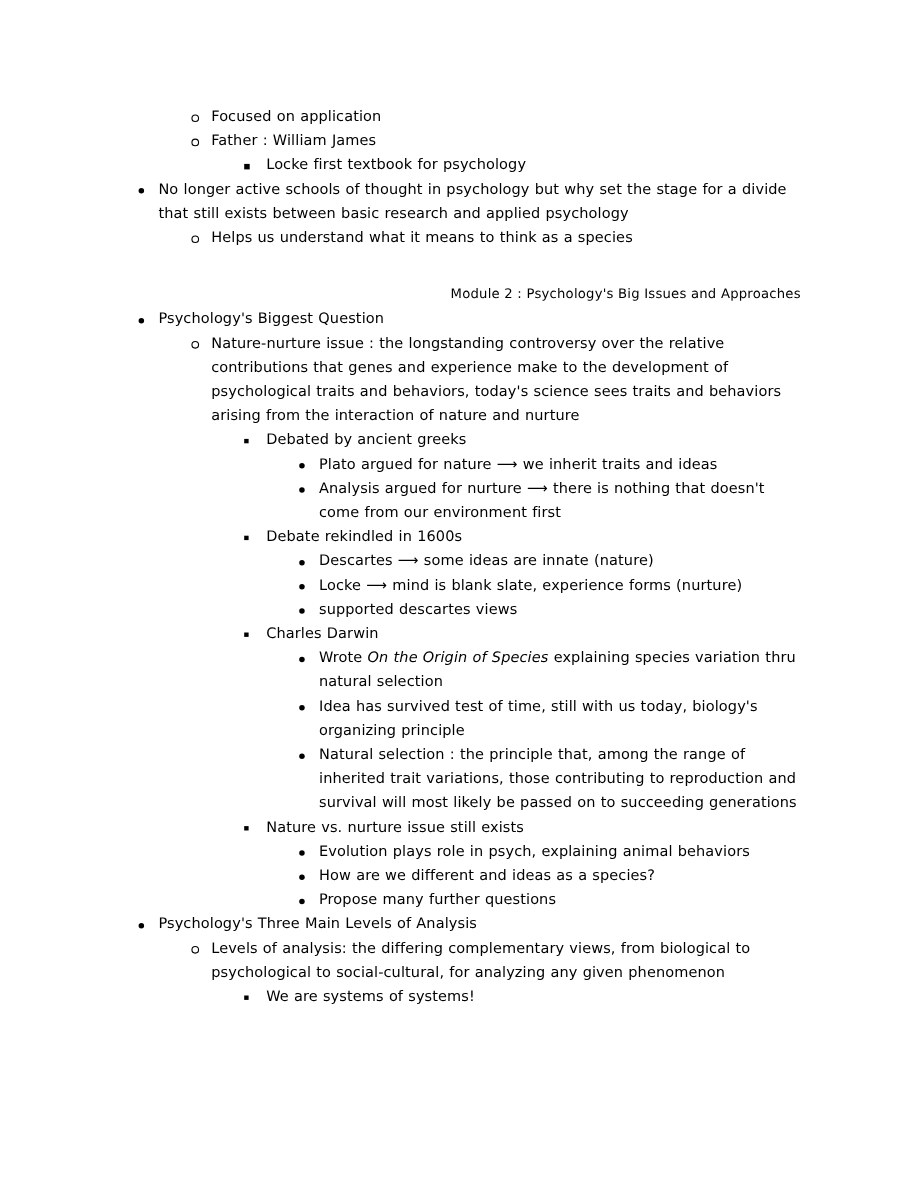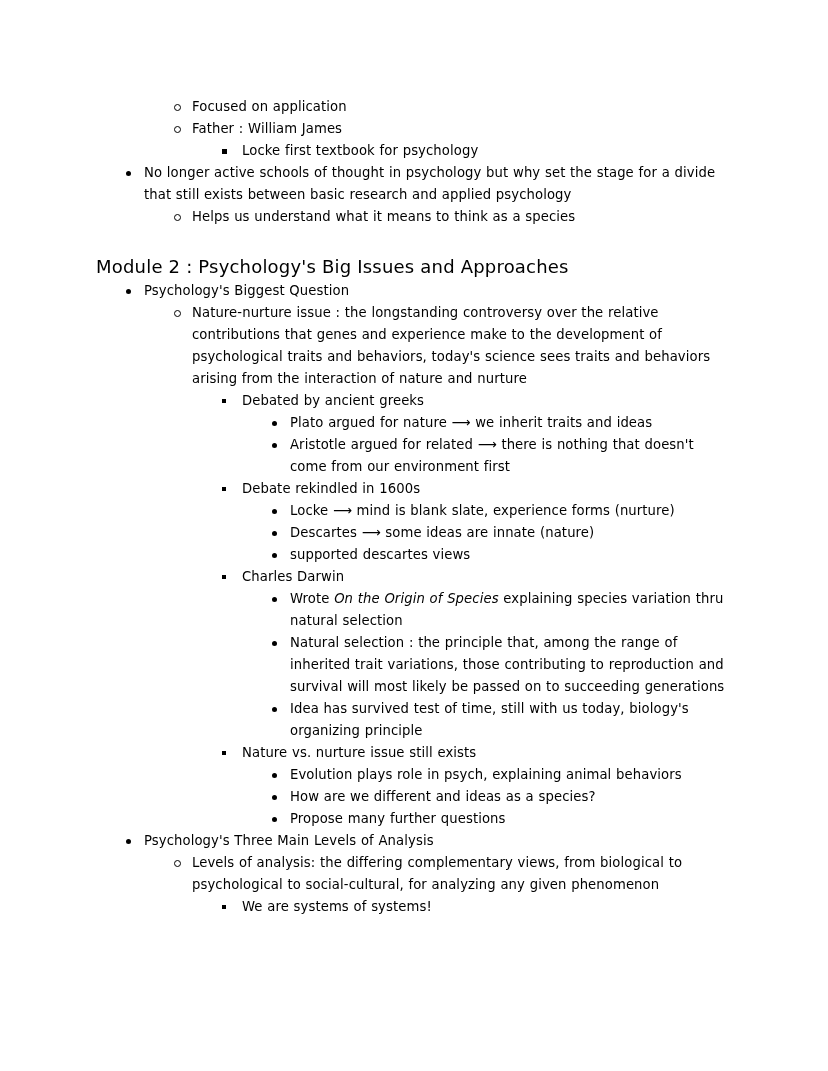--- a/index.html
+++ b/index.html
@@ -90,26 +90,27 @@
     top: 9px; left: 0;
   }
   
   .sqsm i {
     width: 4px; height: 4px;
     background: #000;
     top: 9px; left: 0;
   }
 
   .heading {
-    font-size: 18px;
+    font-size: 12px;
     line-height: 26px;
     letter-spacing: 0.2px;
     margin: 0;
     padding: 0;
     font-family: "DejaVu Sans", sans-serif;
+    text-align: right;
   }
 
   .sp-before-heading { height: 26px; }
 
   em.title-italic {
     margin-top: 24px;
   }
 
   .blanktail { height: 120px; }
 </style>
@@ -142,45 +143,45 @@
           <i></i>
         </span><span>Nature-nurture issue : the longstanding controversy over the relative contributions that genes and experience make to the development of psychological traits and behaviors, today's science sees traits and behaviors arising from the interaction of nature and nurture</span></div>
       <div class="ln lvl3"><span class="mk sqsm">
           <i></i>
         </span><span>Debated by ancient greeks</span></div>
       <div class="ln lvl4"><span class="mk disc">
           <i></i>
         </span><span>Plato argued for nature ⟶ we inherit traits and ideas</span></div>
       <div class="ln lvl4"><span class="mk disc">
           <i></i>
-        </span><span>Aristotle argued for related ⟶ there is nothing that doesn't come from our environment first</span></div>
+        </span><span>Analysis argued for nurture ⟶ there is nothing that doesn't come from our environment first</span></div>
       <div class="ln lvl3"><span class="mk sqsm">
           <i></i>
         </span><span>Debate rekindled in 1600s</span></div>
       <div class="ln lvl4"><span class="mk disc">
           <i></i>
+        </span><span>Descartes ⟶ some ideas are innate (nature)</span></div>
+      <div class="ln lvl4"><span class="mk disc">
+          <i></i>
         </span><span>Locke ⟶ mind is blank slate, experience forms (nurture)</span></div>
       <div class="ln lvl4"><span class="mk disc">
           <i></i>
-        </span><span>Descartes ⟶ some ideas are innate (nature)</span></div>
-      <div class="ln lvl4"><span class="mk disc">
-          <i></i>
         </span><span>supported descartes views</span></div>
       <div class="ln lvl3"><span class="mk sqsm">
           <i></i>
         </span><span>Charles Darwin</span></div>
       <div class="ln lvl4"><span class="mk disc">
           <i></i>
         </span><span>Wrote </span><em class="title-italic">On the Origin of Species</em><span> explaining species variation thru natural selection</span></div>
       <div class="ln lvl4"><span class="mk disc">
           <i></i>
+        </span><span>Idea has survived test of time, still with us today, biology's organizing principle</span></div>
+      <div class="ln lvl4"><span class="mk disc">
+          <i></i>
         </span><span>Natural selection : the principle that, among the range of inherited trait variations, those contributing to reproduction and survival will most likely be passed on to succeeding generations</span></div>
-      <div class="ln lvl4"><span class="mk disc">
-          <i></i>
-        </span><span>Idea has survived test of time, still with us today, biology's organizing principle</span></div>
       <div class="ln lvl3"><span class="mk sqsm">
           <i></i>
         </span><span>Nature vs. nurture issue still exists</span></div>
       <div class="ln lvl4"><span class="mk disc">
           <i></i>
         </span><span>Evolution plays role in psych, explaining animal behaviors</span></div>
       <div class="ln lvl4"><span class="mk disc">
           <i></i>
         </span><span>How are we different and ideas as a species?</span></div>
       <div class="ln lvl4"><span class="mk disc">

